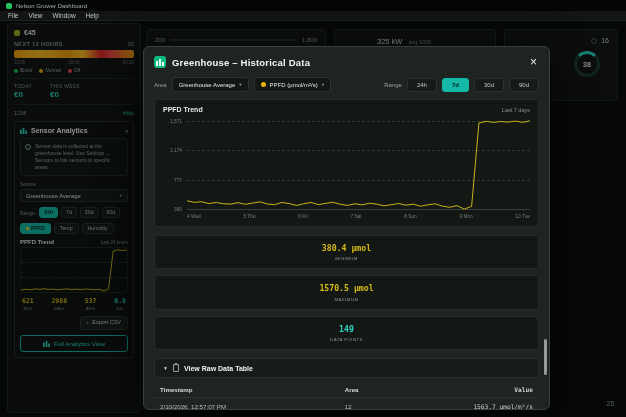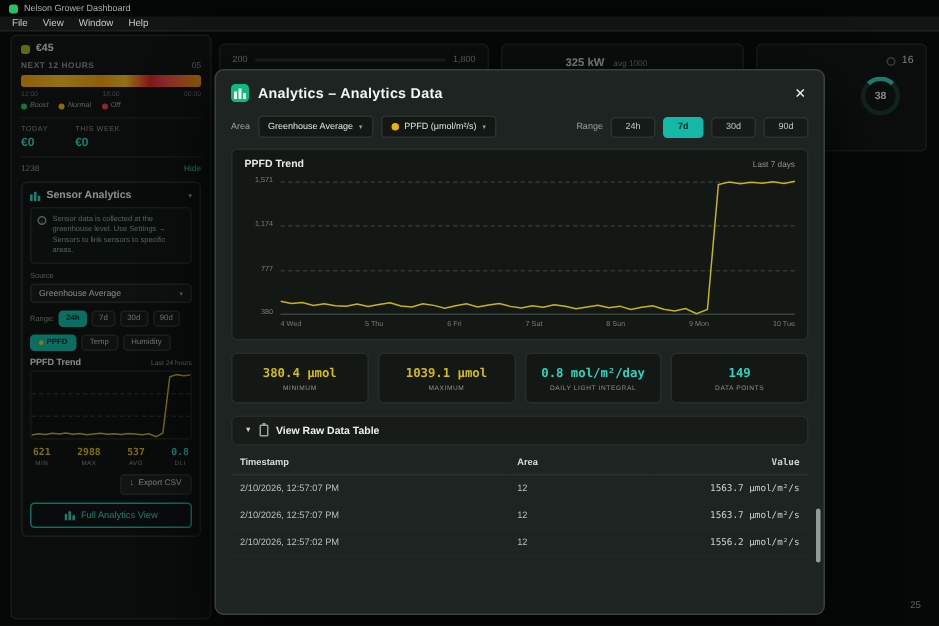--- a/index.html
+++ b/index.html
@@ -17,21 +17,21 @@
   .dashboard{position:absolute;left:0;top:21px;right:0;bottom:0;}
 
   
   .bg-card{position:absolute;top:8px;height:72px;background:#121614;border:1px solid #242a26;border-radius:4px;padding:7px 8px;}
   .bg-card1{left:146px;width:180px;}
   .bg-card2{left:334px;width:162px;}
   .bg-card3{left:504px;width:114px;}
   .bg-rangerow{display:flex;align-items:center;gap:5px;font-size:6px;color:#9aa39e;}
   .bg-line{flex:1;height:2px;border-radius:2px;background:#2c332e;}
   .bg-kw{display:flex;align-items:baseline;gap:6px;}
-  .bg-kw-val{font-size:7.5px;color:#dfe3e0;font-weight:bold;padding-left:34px;}
+  .bg-kw-val{font-size:7.5px;color:#dfe3e0;font-weight:normal;padding-left:34px;}
   .bg-kw-sub{font-size:5.5px;color:#8b938e;}
   .bg-misc{display:flex;justify-content:flex-end;align-items:center;gap:4px;}
   .bg-circle{width:6px;height:6px;border:1px solid #5b635e;border-radius:50%;}
   .bg-misc-val{font-size:7px;color:#c9cfcb;}
   .bg-gauge{position:absolute;left:574px;top:30px;width:26px;height:26px;border-radius:50%;
     border:3px solid #1d3a35;border-top-color:#2dd4bf;display:flex;align-items:center;justify-content:center;}
   .bg-gauge-val{font-size:7px;color:#e4e8e5;font-weight:bold;}
   .bg-corner{position:absolute;right:12px;bottom:10px;font-size:6.5px;color:#9aa39e;}
 
   
@@ -129,21 +129,21 @@
   .ylabels{position:relative;width:24px;flex:none;}
   .ylabels span{position:absolute;right:5px;transform:translateY(-50%);font-size:4.8px;color:#767d79;}
   .yl1{top:4%;} .yl2{top:35.3%;} .yl3{top:66.6%;} .yl4{top:98%;}
   .plot{position:relative;flex:1;}
   .grid{position:absolute;left:0;right:0;border-top:1px dashed #30363 2;border-top:1px dashed #303632;}
   .g1{top:4%;} .g2{top:35.3%;} .g3{top:66.6%;} .g4{top:98%;border-top-style:solid;border-top-color:#3a403c;}
   .plot svg{position:absolute;inset:0;width:100%;height:100%;}
   .xlabels{display:flex;justify-content:space-between;margin-left:24px;padding-top:3px;height:11px;}
   .xlabels span{font-size:4.8px;color:#767d79;}
 
-  .stats-row{display:flex;gap:6px;margin:0 10px;}
+  .stats-row{display:flex;gap:6px;margin:0 10px;flex-direction:column;}
   .stat-card{flex:1;background:#141815;border:1px solid #262c28;border-radius:4px;text-align:center;padding:7px 2px 6px;}
   .stat-val{font-family:"DejaVu Sans Mono",monospace;font-size:8.2px;font-weight:bold;line-height:1.25;}
   .stat-lb{font-size:4.4px;color:#8b938e;letter-spacing:.4px;margin-top:3px;line-height:1.4;}
 
   .rawdata{margin:8px 10px 0;}
   .raw-head{display:flex;align-items:center;gap:5px;background:#171c19;border:1px solid #262c28;border-radius:4px;padding:5px 8px;}
   .tri{font-size:5px;color:#cfd4d1;}
   .clip-icon{width:6px;height:8px;border:1px solid #9aa39e;border-radius:1px;position:relative;flex:none;}
   .clip-icon:before{content:"";position:absolute;left:1px;top:-2px;width:2px;height:2px;background:#9aa39e;}
   .raw-title{font-size:7px;font-weight:bold;color:#eef1ef;}
@@ -349,21 +349,21 @@
   <div class="modal">
 
     <div class="modal-head">
       <span class="m-icon">
         <svg width="8" height="8" viewBox="0 0 8 8" fill="currentColor">
             <rect x="0" y="3" width="2" height="5"></rect>
             <rect x="3" y="1" width="2" height="7"></rect>
             <rect x="6" y="4" width="2" height="4"></rect>
           </svg>
       </span>
-      <span class="modal-title">Analytics – Analytics Data</span>
+      <span class="modal-title">Greenhouse – Historical Data</span>
       <button class="modal-close">×</button>
     </div>
 
     <div class="controls">
       <span class="ctl-label">Area</span>
       <div class="select">
         <span>Greenhouse Average</span>
         <span class="caret">▾</span>
       </div>
       <div class="select">
@@ -410,26 +410,22 @@
         <span>10 Tue</span>
       </div>
     </div>
 
     <div class="stats-row">
       <div class="stat-card">
         <div class="stat-val v-yellow">380.4 μmol</div>
         <div class="stat-lb">MINIMUM</div>
       </div>
       <div class="stat-card">
-        <div class="stat-val v-yellow">1039.1 μmol</div>
+        <div class="stat-val v-yellow">1570.5 μmol</div>
         <div class="stat-lb">MAXIMUM</div>
-      </div>
-      <div class="stat-card">
-        <div class="stat-val v-teal">0.8 mol/m²/day</div>
-        <div class="stat-lb">DAILY LIGHT INTEGRAL</div>
       </div>
       <div class="stat-card">
         <div class="stat-val v-teal">149</div>
         <div class="stat-lb">DATA POINTS</div>
       </div>
     </div>
 
     <div class="rawdata">
       <div class="raw-head">
         <span class="tri">▼</span>

